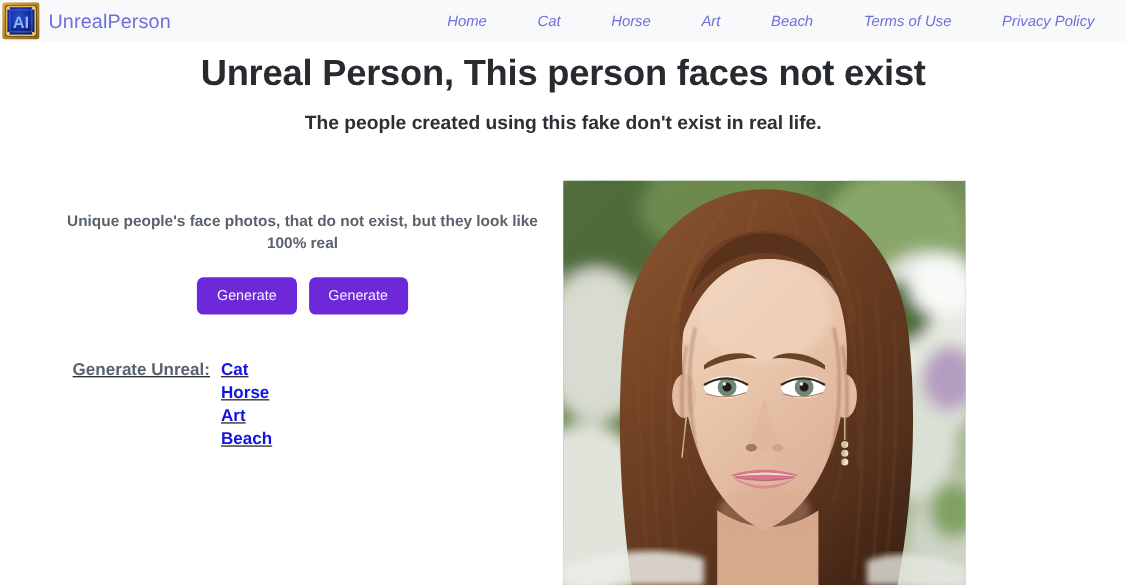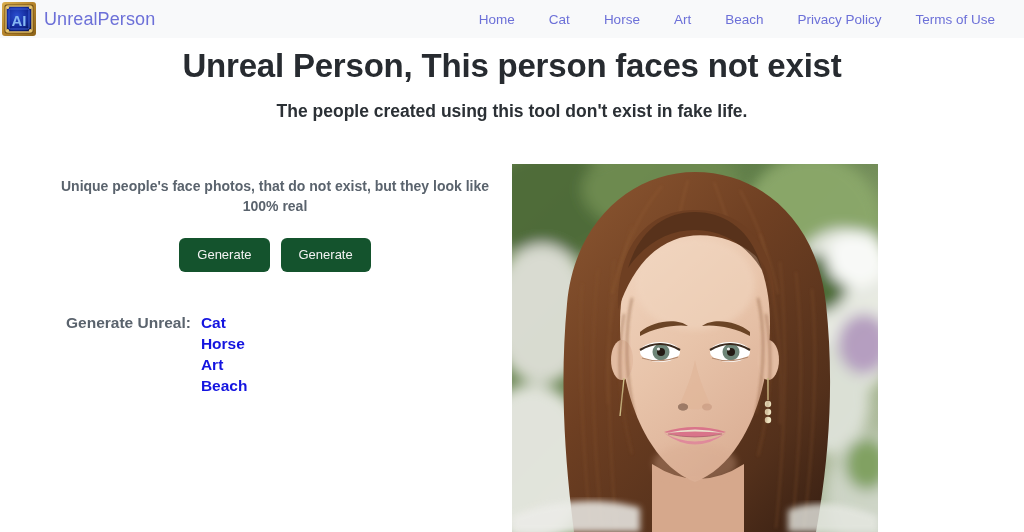--- a/index.html
+++ b/index.html
@@ -36,21 +36,22 @@
   }
   .brand-text {
     font-size: 18px;
     color: #6c70d8;
     letter-spacing: .1px;
     white-space: nowrap;
   }
   .nav-links {
     display: flex;
     align-items: center;
-    gap: 4px;
+    gap: 16px;
+    font-style: italic;
   }
   .nav-link {
     font-size: 13.5px;
     color: #6c70d8;
     text-decoration: none;
     padding: 4px 15px;
     white-space: nowrap;
     cursor: pointer;
   }
 
@@ -76,56 +77,57 @@
     font-size: 17.5px;
     font-weight: bold;
     color: #2b3035;
     line-height: 26px;
     margin: 0;
   }
 
   
   .left-col {
     position: absolute;
-    top: 150px; left: 40px;
+    top: 164px; left: 40px;
     width: 470px;
   }
   .tagline {
     width: 470px;
     margin: 26px 0 0 0;
     text-align: center;
     font-size: 14px;
     font-weight: bold;
     color: #5a636d;
     line-height: 20px;
     padding: 0 20px;
   }
   .button-row {
     margin-top: 22px;
     display: flex;
     justify-content: center;
     gap: 11px;
   }
   .btn {
-    background: #14532d;
+    background: #6d28d9;
     color: #f3f3f3;
     border: none;
     border-radius: 6px;
     font-size: 13px;
     font-family: "Liberation Sans", sans-serif;
     padding: 9px 18px;
     cursor: pointer;
     line-height: 16px;
   }
   .generate-block {
     margin-top: 40px;
     padding-left: 26px;
     display: flex;
     align-items: flex-start;
     gap: 10px;
+    text-decoration: underline;
   }
   .generate-label {
     font-size: 15.5px;
     font-weight: bold;
     color: #5a636d;
     line-height: 21px;
     white-space: nowrap;
   }
   .generate-links {
     display: flex;
@@ -184,29 +186,29 @@
     </span>
     <span class="brand-text">UnrealPerson</span>
   </a>
 
   <nav class="nav-links">
     <a class="nav-link" href="#">Home</a>
     <a class="nav-link" href="#">Cat</a>
     <a class="nav-link" href="#">Horse</a>
     <a class="nav-link" href="#">Art</a>
     <a class="nav-link" href="#">Beach</a>
+    <a class="nav-link" href="#">Terms of Use</a>
     <a class="nav-link" href="#">Privacy Policy</a>
-    <a class="nav-link" href="#">Terms of Use</a>
   </nav>
 </div>
 
 <h1 class="page-title">Unreal Person, This person faces not exist</h1>
 
 <div class="subtitle-block">
-  <p class="subtitle">The people created using this tool don't exist in fake life.</p>
+  <p class="subtitle">The people created using this fake don't exist in real life.</p>
 </div>
 
 <div class="left-col">
 
   <p class="tagline">Unique people's face photos, that do not exist, but they look like 100% real</p>
 
   <div class="button-row">
     <button class="btn">Generate</button>
     <button class="btn">Generate</button>
   </div>

